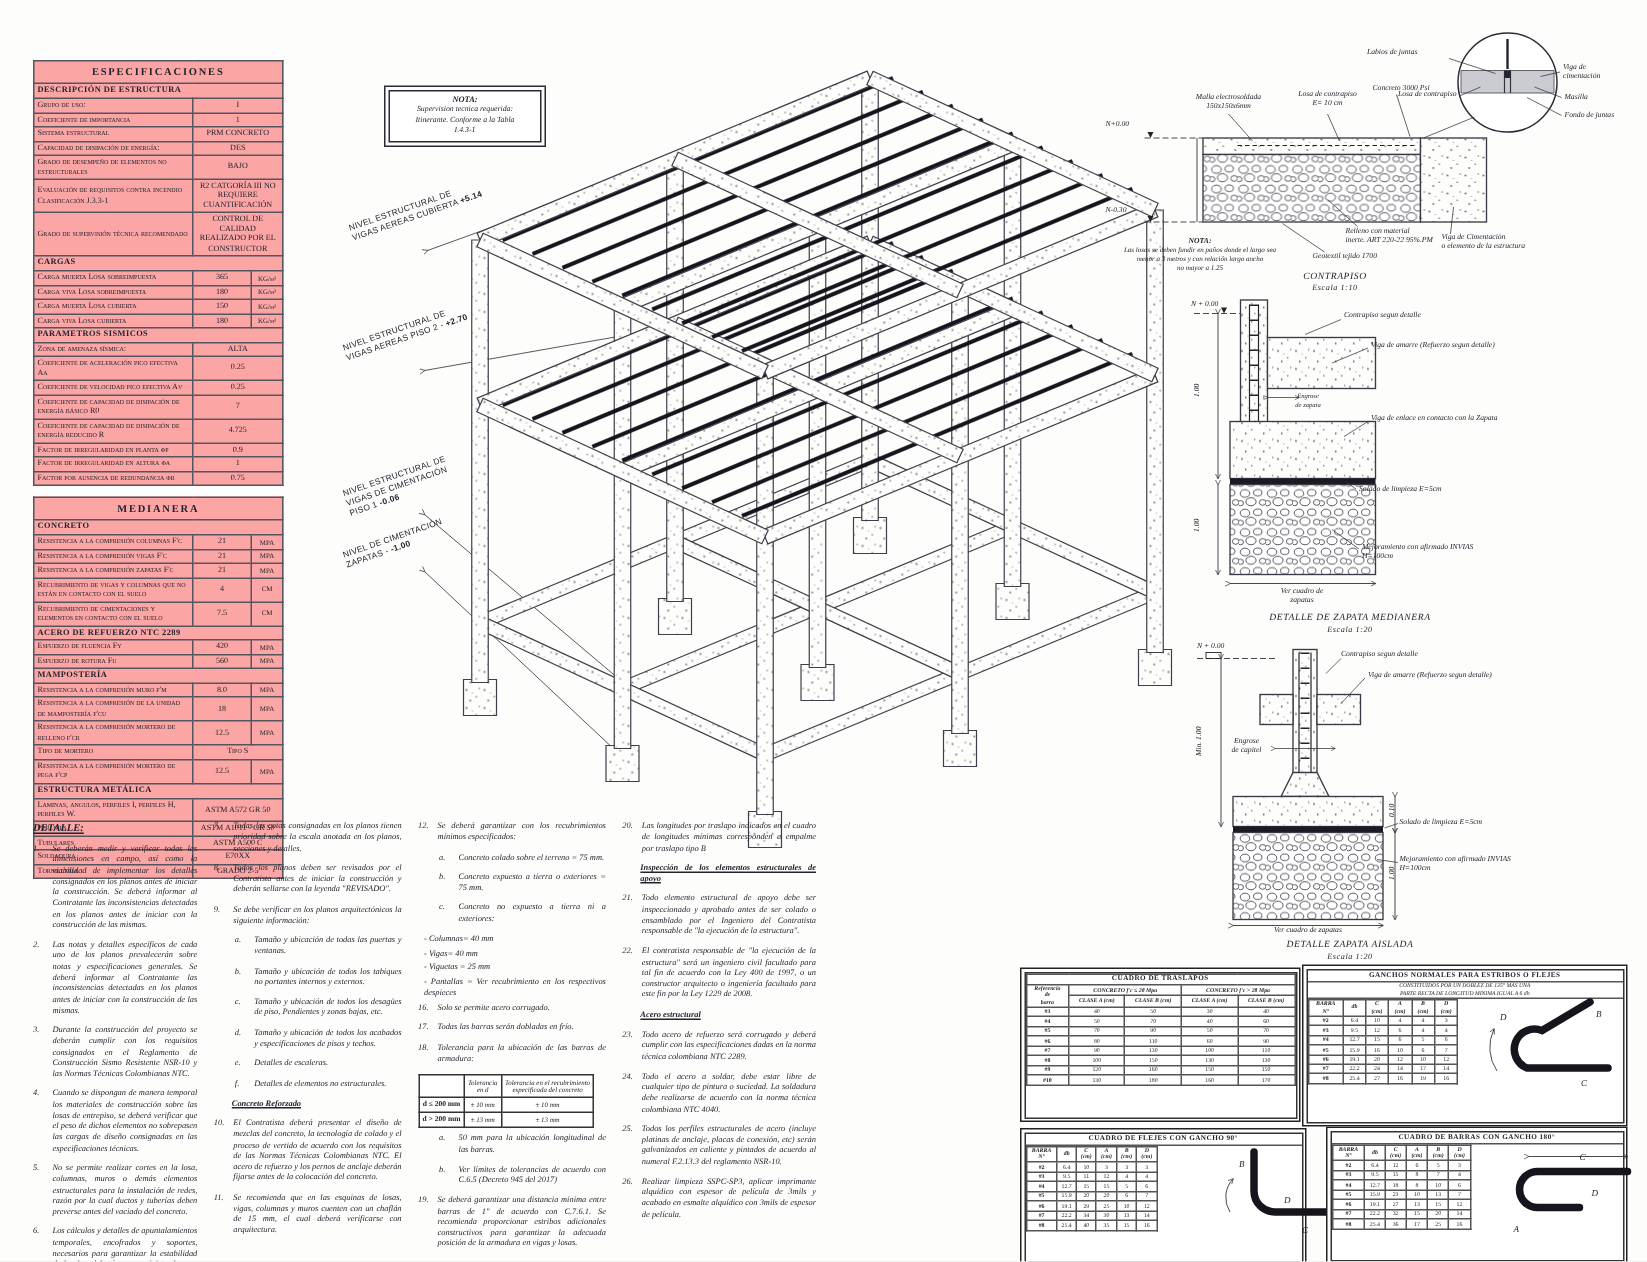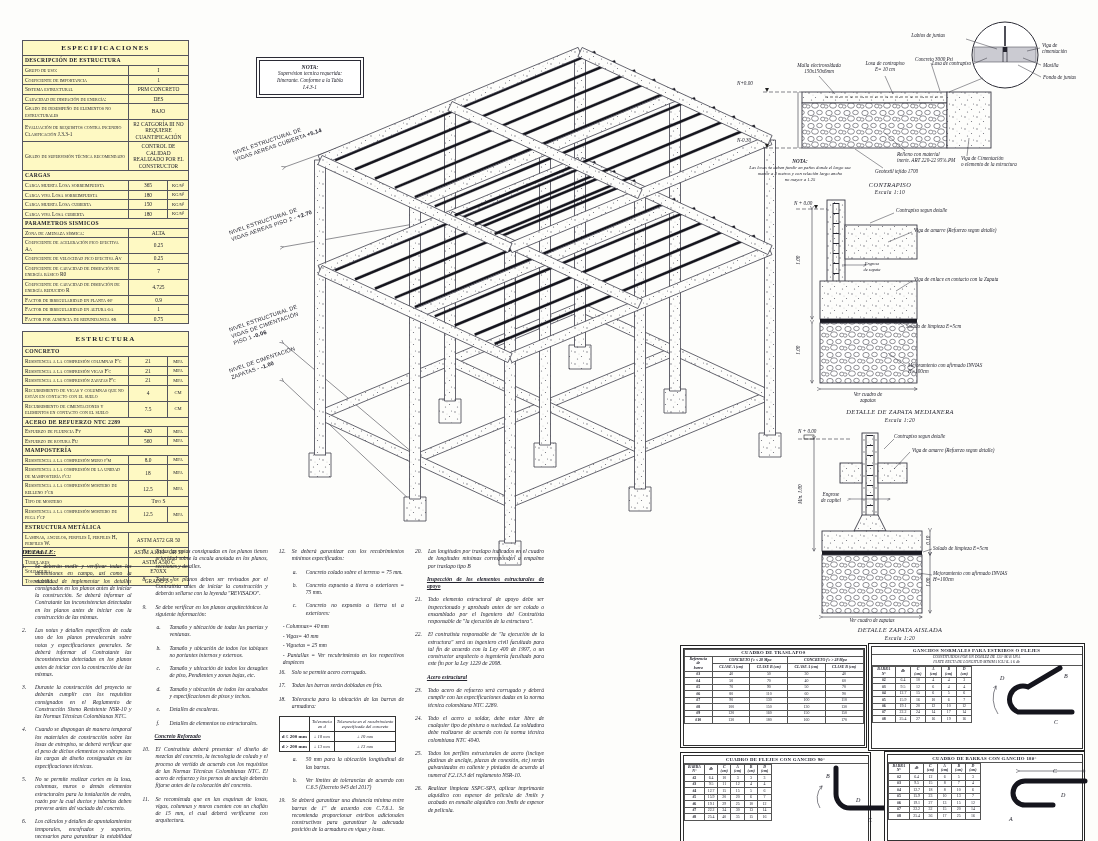--- a/index.html
+++ b/index.html
@@ -1,21 +1,21 @@
 <!DOCTYPE html>
 <html><head>
 <meta charset="utf-8">
 <style>
   html,body{margin:0;padding:0;background:#e8e8e8}
   .sheet{position:relative;width:1098px;height:841px;background:#fdfdfb;overflow:hidden;
          font-family:"Liberation Serif",serif;color:#23232e}
   svg{position:absolute;overflow:visible}
   
   .spec{position:absolute;left:22px;top:40px;width:167px}
-  .spec table{width:100%;border-collapse:collapse;border:1.6px solid #2a2a35;background:#fef9c3}
+  .spec table{width:100%;border-collapse:collapse;border:1.6px solid #2a2a35;background:#fca5a5}
   .spec table+table{margin-top:7px}
   .spec td{border:0.5px solid #55555f;padding:1px 2px;font-size:5.4px;line-height:1.2;
            font-variant:small-caps;vertical-align:middle}
   .spec .t-title{font-size:7px;font-weight:bold;text-align:center;letter-spacing:1.2px;padding:3px 2px}
   .spec .sec{font-weight:bold;font-size:5.6px;letter-spacing:.3px}
   .spec .val{text-align:center;width:34px}
   .spec .unit{width:16px;font-size:4.6px;text-align:center}
   
   .notes{position:absolute;left:22px;top:548px;width:522px;display:flex;gap:11px}
   .ncol{font:italic 5.6px/1.3 "Liberation Serif",serif;text-align:justify}
@@ -175,21 +175,21 @@
           </tr>
           <tr>
             <td>Factor por ausencia de redundancia φr</td>
             <td class="val" colspan="2">0.75</td>
           </tr>
         </tbody>
       </table>
       <table>
         <tbody>
           <tr>
-            <td class="t-title" colspan="3">ESTRUCTURA</td>
+            <td class="t-title" colspan="3">MEDIANERA</td>
           </tr>
           <tr>
             <td class="sec" colspan="3">CONCRETO</td>
           </tr>
           <tr>
             <td>Resistencia a la compresión columnas F'c</td>
             <td class="val">21</td>
             <td class="unit">MPA</td>
           </tr>
           <tr>

